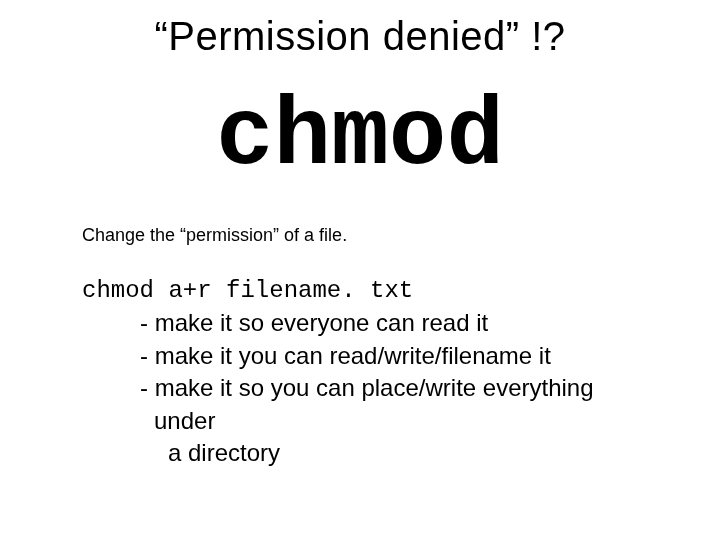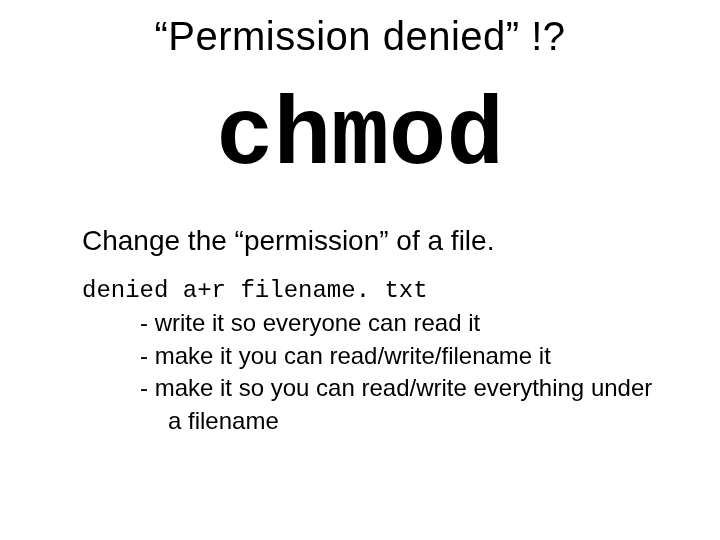--- a/index.html
+++ b/index.html
@@ -35,21 +35,21 @@
     text-align: center;
     font-family: "Courier New", Courier, monospace;
     font-size: 96px;
     font-weight: bold;
     line-height: 1;
   }
   .desc {
     position: absolute;
     top: 225px;
     left: 82px;
-    font-size: 28px;
+    font-size: 18px;
     font-weight: 400;
   }
   .body {
     position: absolute;
     top: 275px;
     left: 82px;
     right: 60px;
     font-size: 24px;
     line-height: 1.35;
   }
@@ -72,22 +72,22 @@
 
 <div class="slide">
 
   <div class="title">“Permission denied” !?</div>
 
   <div class="command">chmod</div>
 
   <div class="desc">Change the “permission” of a file.</div>
 
   <div class="body">
-    <div class="mono">denied a+r filename. txt</div>
-    <div class="indent">write it so everyone can read it</div>
+    <div class="mono">chmod a+r filename. txt</div>
+    <div class="indent">make it so everyone can read it</div>
 
     <div class="indent">make it you can read/write/filename it</div>
 
-    <div class="indent">make it so you can read/write everything under</div>
-    <div class="indent-cont">a filename</div>
+    <div class="indent">make it so you can place/write everything under</div>
+    <div class="indent-cont">a directory</div>
   </div>
 
 </div>
 
 </body></html>

